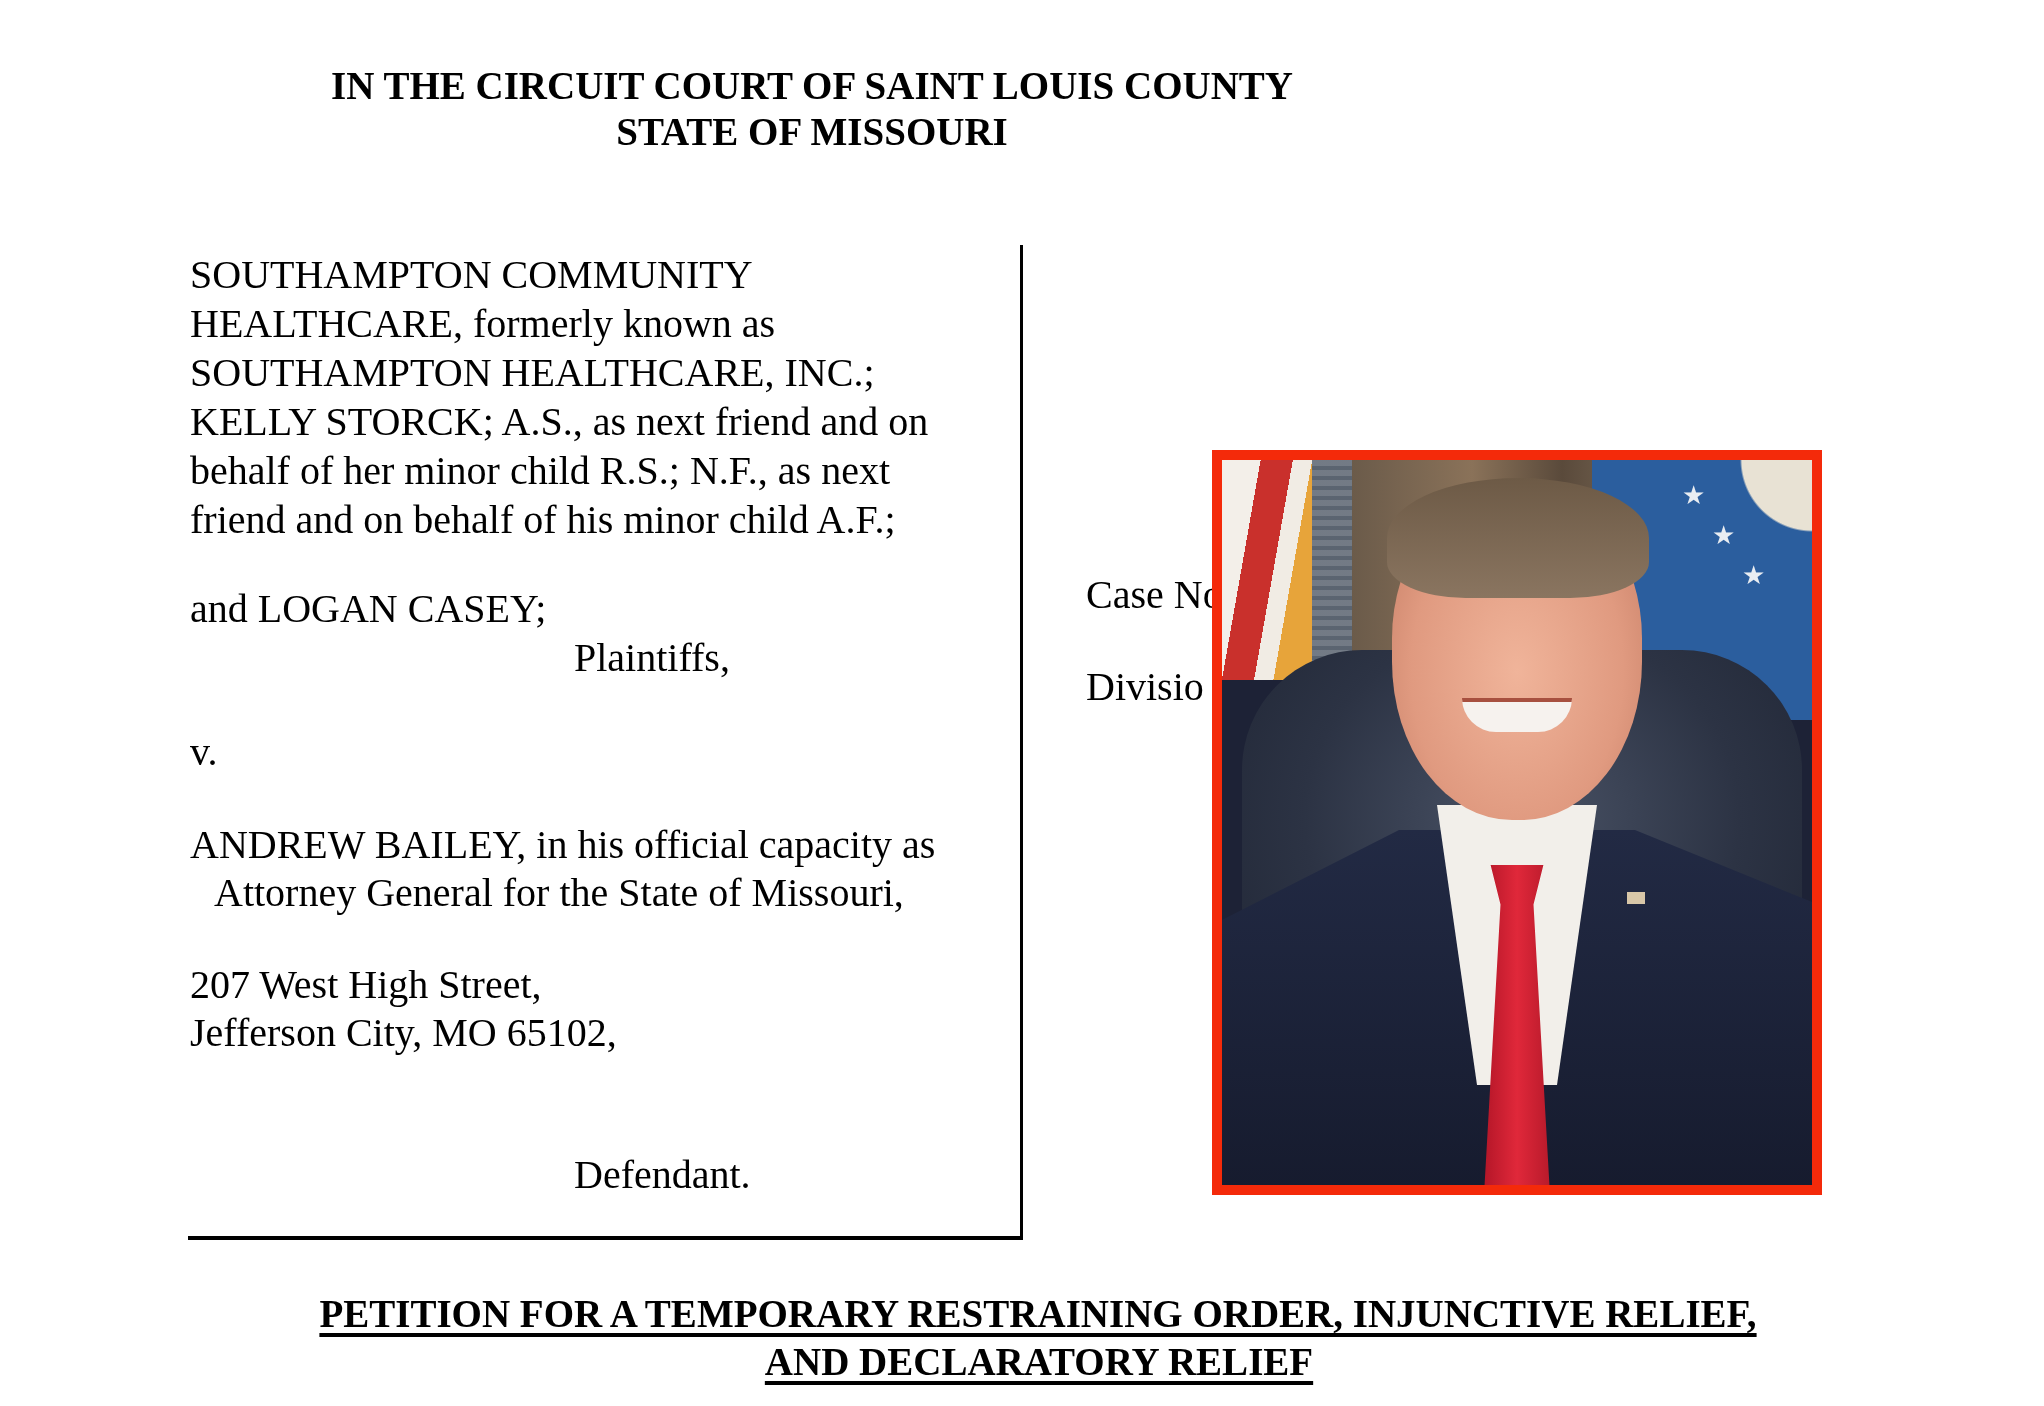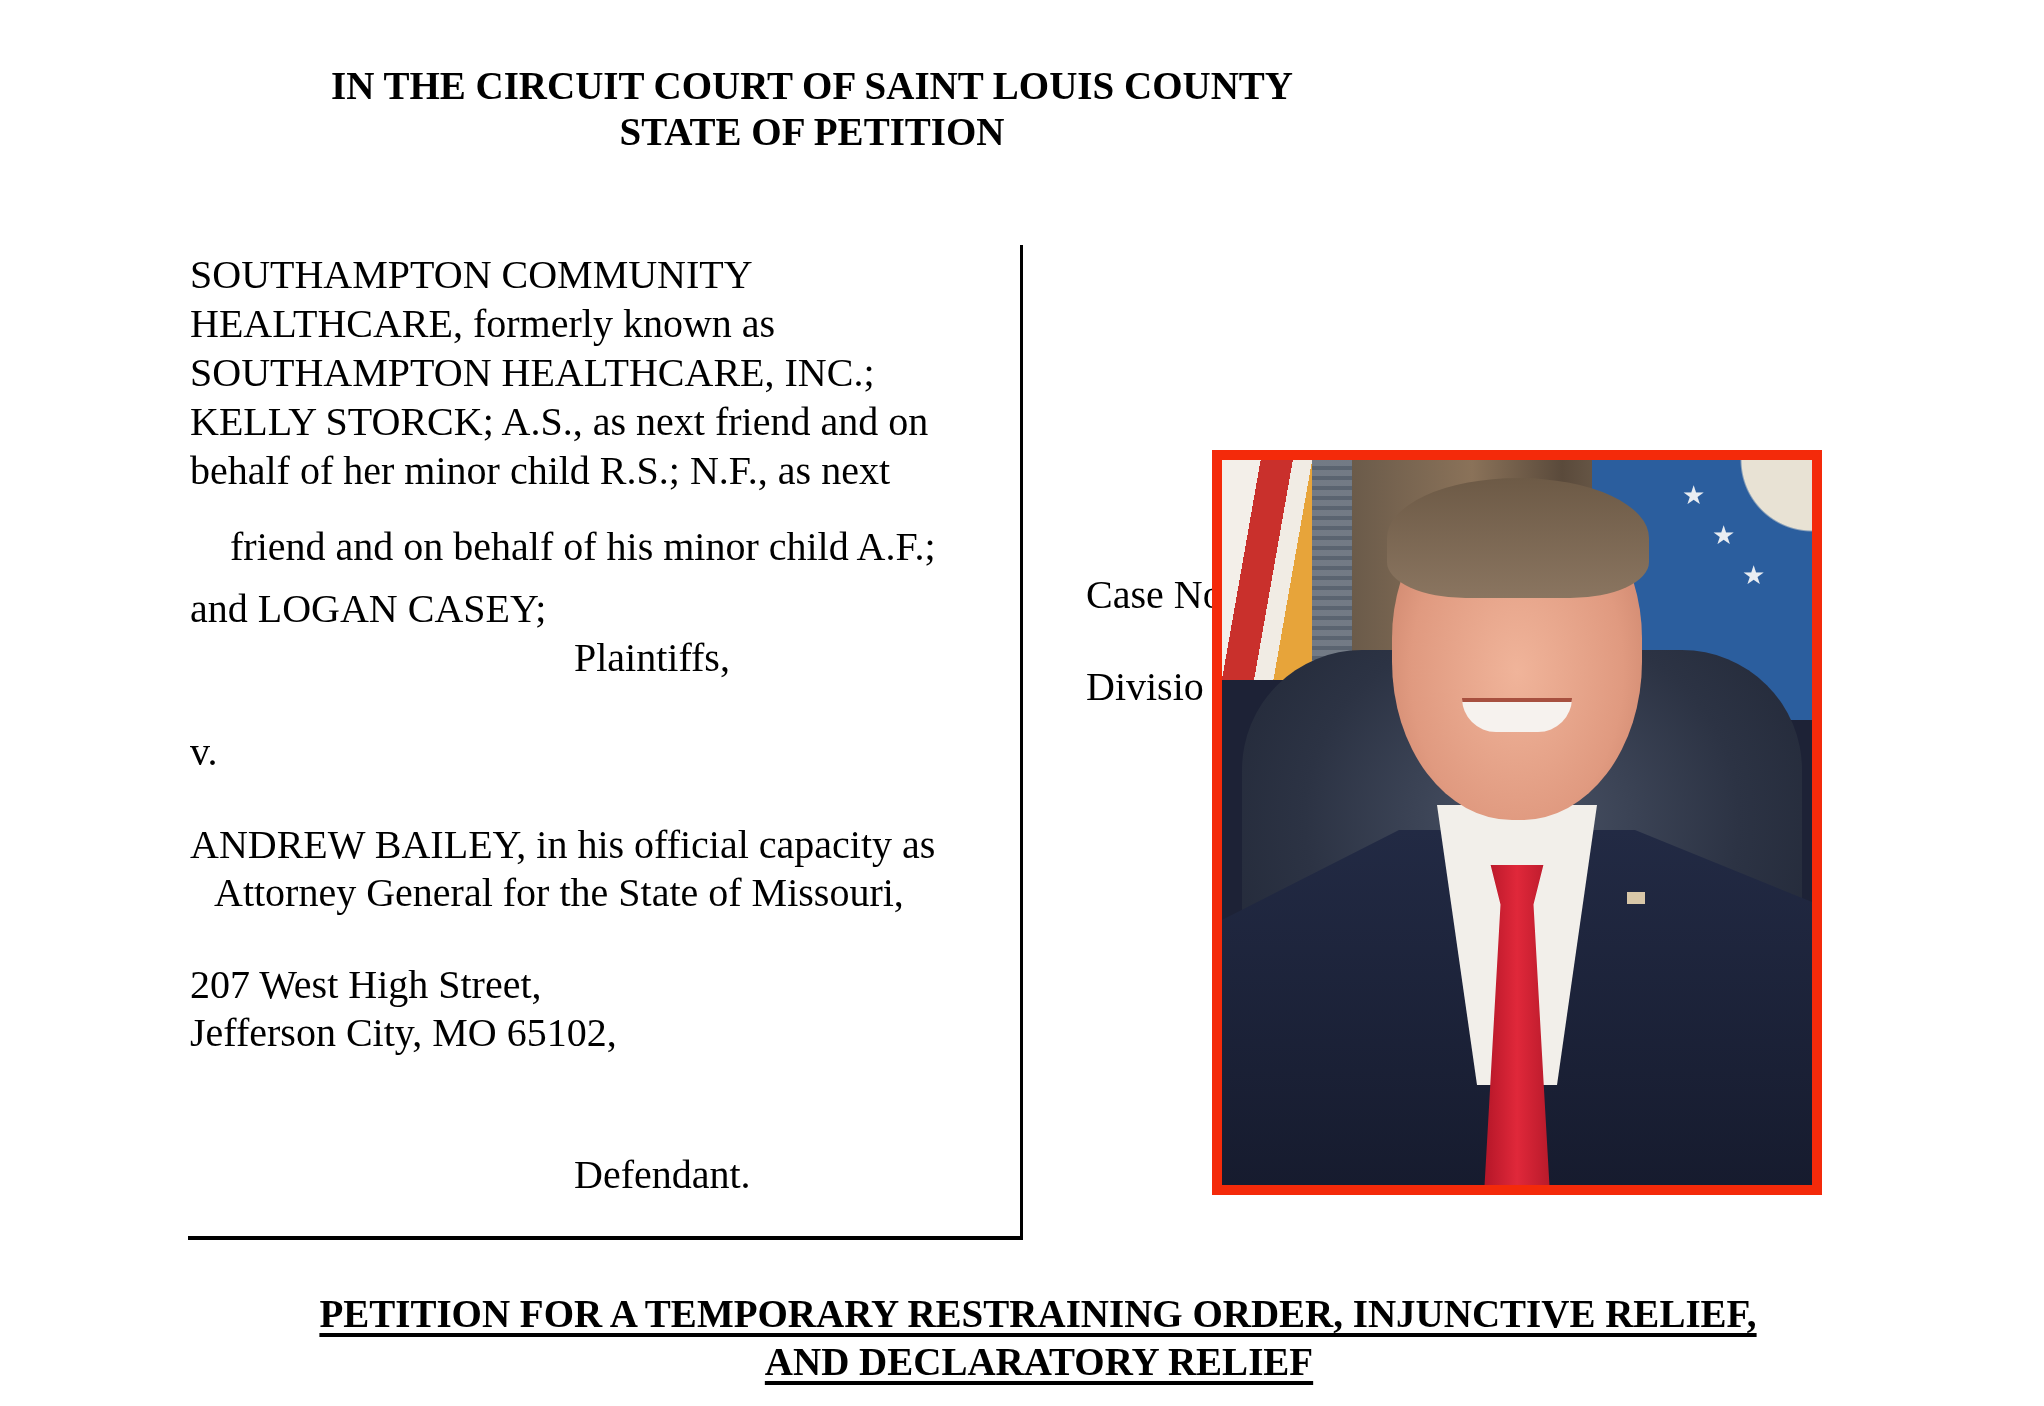--- a/index.html
+++ b/index.html
@@ -40,29 +40,29 @@
            background:linear-gradient(90deg,#b41628,#e0283a 50%,#b81a2b);
            clip-path:polygon(10% 0,90% 0,75% 12%,100% 100%,0 100%,25% 12%); }
   .photo .pin { position:absolute; left:405px; top:432px; width:18px; height:12px; background:#d8c7a8; }
   .title { font-weight:bold; font-size:39px; left:0; width:2044px; text-align:center; line-height:48px; }
   .title span { text-decoration:underline; text-decoration-thickness:4px; text-underline-offset:6px; }
 </style>
 </head>
 <body>
 
 <div class="abs hdr" style="top:62px;">IN THE CIRCUIT COURT OF SAINT LOUIS COUNTY</div>
-<div class="abs hdr" style="top:108px;">STATE OF PETITION</div>
+<div class="abs hdr" style="top:108px;">STATE OF MISSOURI</div>
 
 <div>
   <div class="abs cap" style="left:190px; top:250px;">SOUTHAMPTON COMMUNITY</div>
   <div class="abs cap" style="left:190px; top:299px;">HEALTHCARE, formerly known as</div>
   <div class="abs cap" style="left:190px; top:348px;">SOUTHAMPTON HEALTHCARE, INC.;</div>
   <div class="abs cap" style="left:190px; top:397px;">KELLY STORCK; A.S., as next friend and on</div>
   <div class="abs cap" style="left:190px; top:446px;">behalf of her minor child R.S.; N.F., as next</div>
-  <div class="abs cap" style="left:190px; top:522px;margin-left:40px;">friend and on behalf of his minor child A.F.;</div>
+  <div class="abs cap" style="left:190px; top:495px;">friend and on behalf of his minor child A.F.;</div>
   <div class="abs cap" style="left:190px; top:544px;margin-top:40px;">and LOGAN CASEY;</div>
 
   <div class="abs cap" style="left:574px; top:633px;">Plaintiffs,</div>
   <div class="abs cap" style="left:190px; top:727px;">v.</div>
 
   <div class="abs cap" style="left:190px; top:820px;">ANDREW BAILEY, in his official capacity as</div>
   <div class="abs cap" style="left:190px; top:868px;margin-left:24px;">Attorney General for the State of Missouri,</div>
 
   <div class="abs cap" style="left:190px; top:960px;">207 West High Street,</div>
   <div class="abs cap" style="left:190px; top:1008px;">Jefferson City, MO 65102,</div>

